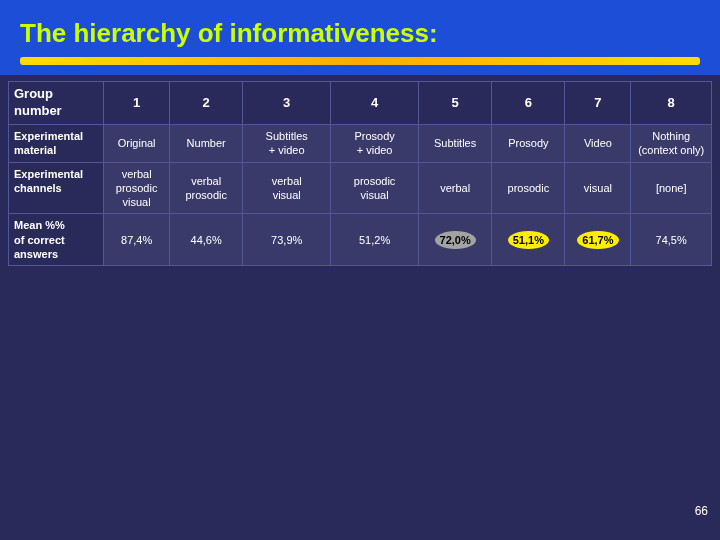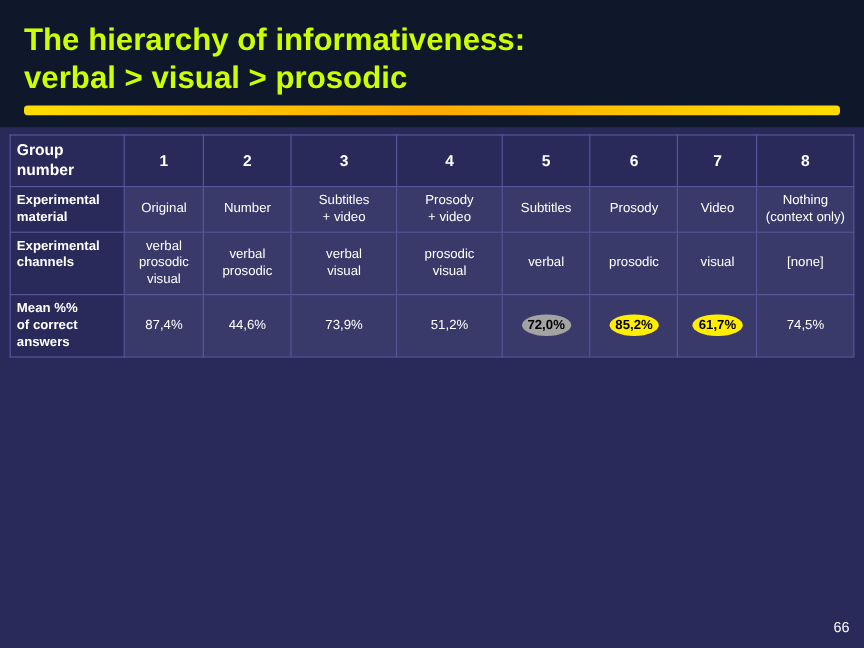--- a/index.html
+++ b/index.html
@@ -13,21 +13,21 @@
 
     .slide {
       width: 720px;
       height: 540px;
       background: #2a2a5a;
       display: flex;
       flex-direction: column;
     }
 
     .title-area {
-      background: #0f172a;
+      background: #1d4ed8;
       padding: 18px 20px 10px 20px;
       flex-shrink: 0;
     }
 
     .title-text {
       color: #ccff00;
       font-size: 26px;
       font-weight: bold;
       line-height: 1.2;
     }
@@ -103,21 +103,21 @@
       color: #000;
     }
 
     .yellow-circle {
       background: #ffee00;
       color: #000;
     }
 
     .page-num {
       position: absolute;
-      bottom: 10px;
+      bottom: 22px;
       right: 12px;
       color: #ffffff;
       font-size: 12px;
     }
 
     .slide {
       position: relative;
     }
 
     
@@ -131,21 +131,20 @@
     col.col7 { width: 9%; }
     col.col8 { width: 11%; }
   </style>
 </head>
 <body>
 
 <div class="slide">
   <div class="title-area">
     <div class="title-text">
       <span>The hierarchy of informativeness:</span><br>
-      <span>verbal &gt; visual &gt; prosodic</span>
     </div>
     <div class="yellow-line"></div>
   </div>
 
   <div class="table-area">
     <table>
       <colgroup>
         <col class="col0">
         <col class="col1">
         <col class="col2">
@@ -196,21 +195,21 @@
         </tr>
 
 
         <tr>
           <td class="row-label">Mean %%<br>of correct<br>answers</td>
           <td class="data-cell">87,4%</td>
           <td class="data-cell">44,6%</td>
           <td class="data-cell">73,9%</td>
           <td class="data-cell">51,2%</td>
           <td class="data-cell"><span class="circle-val green-circle">72,0%</span></td>
-          <td class="data-cell"><span class="circle-val yellow-circle">85,2%</span></td>
+          <td class="data-cell"><span class="circle-val yellow-circle">51,1%</span></td>
           <td class="data-cell"><span class="circle-val yellow-circle">61,7%</span></td>
           <td class="data-cell">74,5%</td>
         </tr>
       </tbody>
     </table>
   </div>
 
   <div class="page-num">66</div>
 </div>
 

